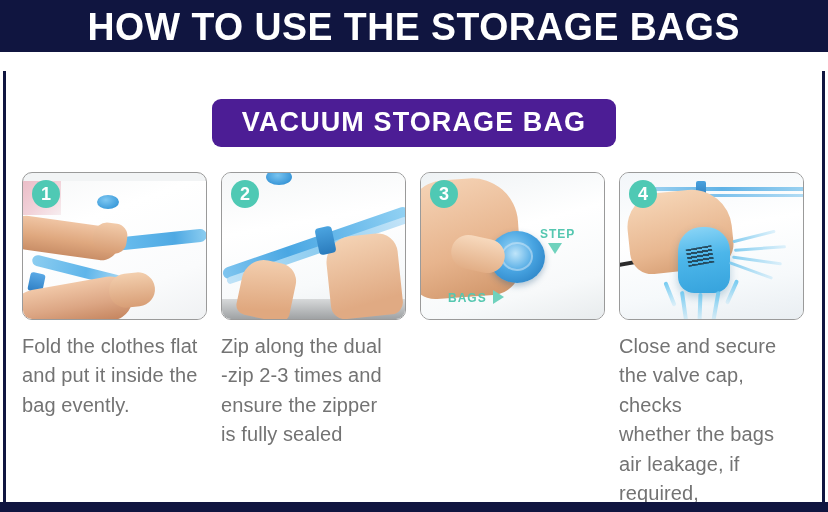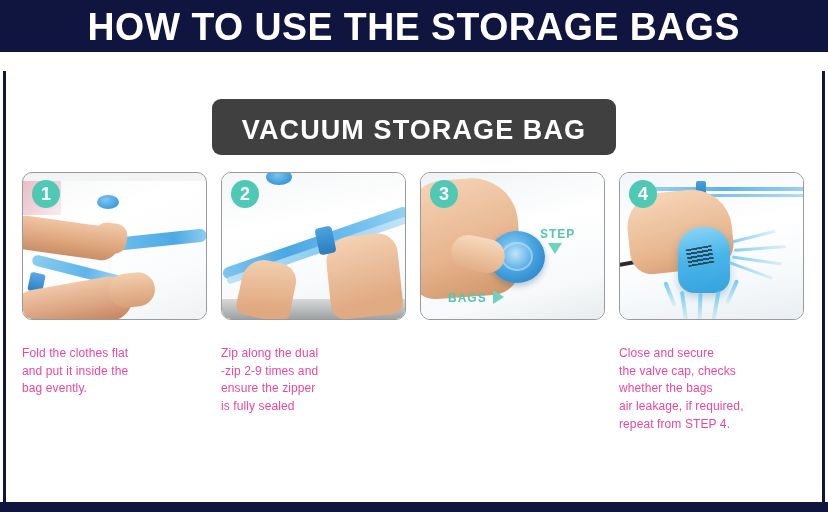--- a/index.html
+++ b/index.html
@@ -68,24 +68,24 @@
   
   .subtitle-wrap {
     position: absolute;
     left: 0;
     top: 99px;
     width: 828px;
     display: flex;
     justify-content: center;
   }
   .subtitle-badge {
-    background: #404040;
+    background: #4c1d95;
     color: #ffffff;
     border-radius: 9px;
-    padding: 18px 30px 11px 30px;
+    padding: 10px 30px 11px 30px;
     font-family: "Liberation Sans", sans-serif;
     font-weight: bold;
     font-size: 27px;
     letter-spacing: 1.1px;
     line-height: 1;
     white-space: nowrap;
   }
 
   
   .steps-row {
@@ -133,25 +133,25 @@
     font-size: 18px;
     display: flex;
     align-items: center;
     justify-content: center;
     line-height: 1;
     z-index: 9;
   }
 
   
   .caption {
-    margin-top: 25px;
-    font-family: "Liberation Sans", sans-serif;
-    font-size: 12px;
+    margin-top: 12px;
+    font-family: "Liberation Sans", sans-serif;
+    font-size: 20px;
     line-height: 1.47;
-    color: #ec4899;
+    color: #737373;
     white-space: pre-line;
     letter-spacing: 0.1px;
   }
 
   
   .bagsheet {
     position: absolute;
     background: #fbfcfd;
   }
   .scene1-bag {
@@ -430,21 +430,21 @@
           <div class="scene2-valve"></div>
           <div class="scene2-zip"></div>
           <div class="scene2-zip2"></div>
           <div class="scene2-handL"></div>
           <div class="scene2-handR"></div>
           <div class="scene2-slider"></div>
         </div>
         <div class="badge">2</div>
       </div>
       <div class="caption">Zip along the dual
--zip 2-9 times and
+-zip 2-3 times and
 ensure the zipper
 is fully sealed</div>
     </div>
 
     <div class="step">
       <div class="photo">
         <div class="photo-inner">
           <div class="bagsheet scene3-bag"></div>
           <div class="scene3-hand"></div>
           <div class="scene3-valve"></div>

